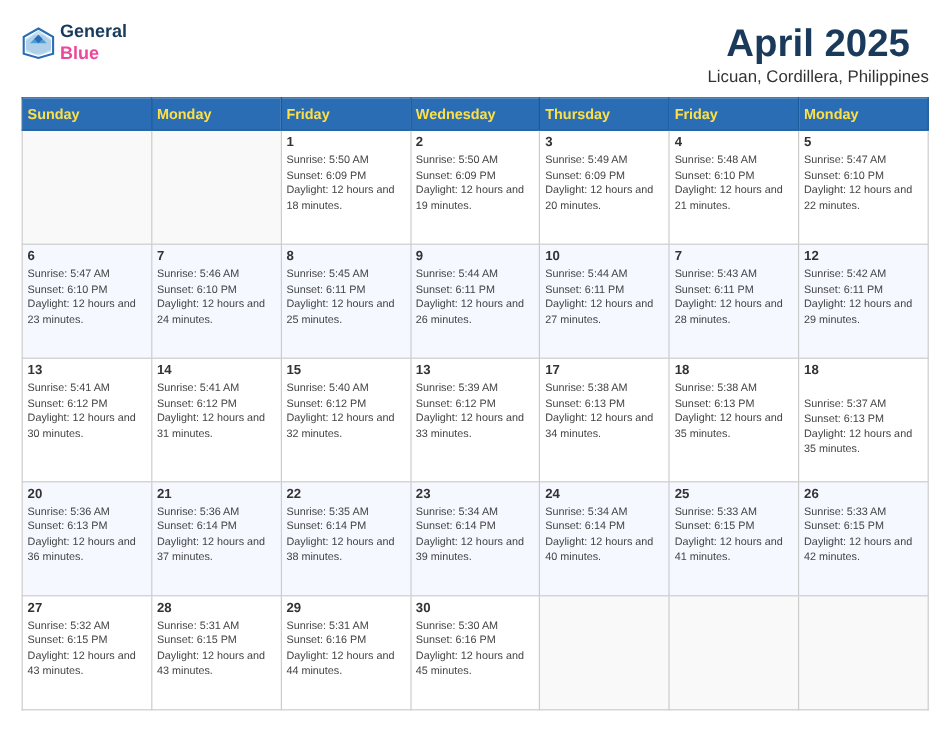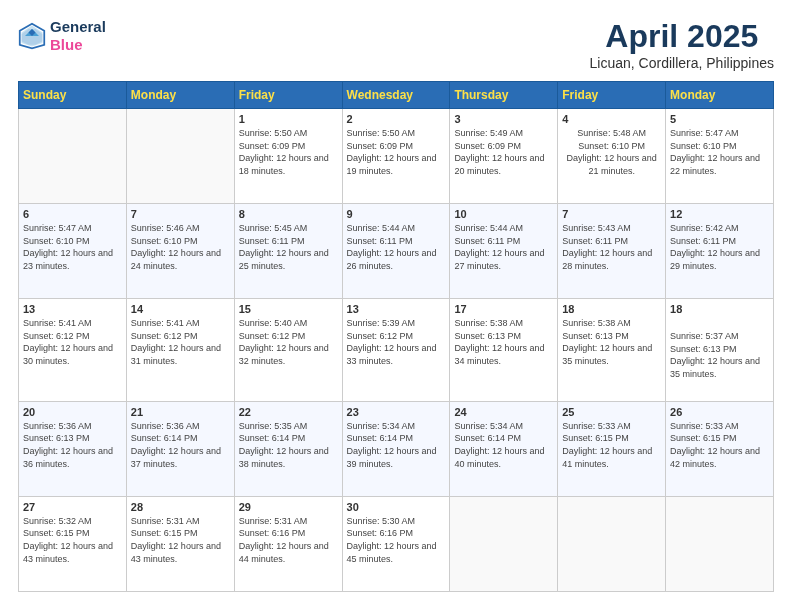--- a/index.html
+++ b/index.html
@@ -152,21 +152,21 @@
 Daylight: 12 hours and 19 minutes.</div>
           </td>
           <td>
             <span class="day-number">3</span>
             <div class="day-info" style="white-space: pre-line;">Sunrise: 5:49 AM
 Sunset: 6:09 PM
 Daylight: 12 hours and 20 minutes.</div>
           </td>
           <td>
             <span class="day-number">4</span>
-            <div class="day-info" style="white-space: pre-line; text-align: center;">Sunrise: 5:48 AM
+            <div class="day-info" style="white-space: pre-line;">Sunrise: 5:48 AM
 Sunset: 6:10 PM
 Daylight: 12 hours and 21 minutes.</div>
           </td>
           <td>
             <span class="day-number">5</span>
             <div class="day-info" style="white-space: pre-line;">Sunrise: 5:47 AM
 Sunset: 6:10 PM
 Daylight: 12 hours and 22 minutes.</div>
           </td>
         </tr>

